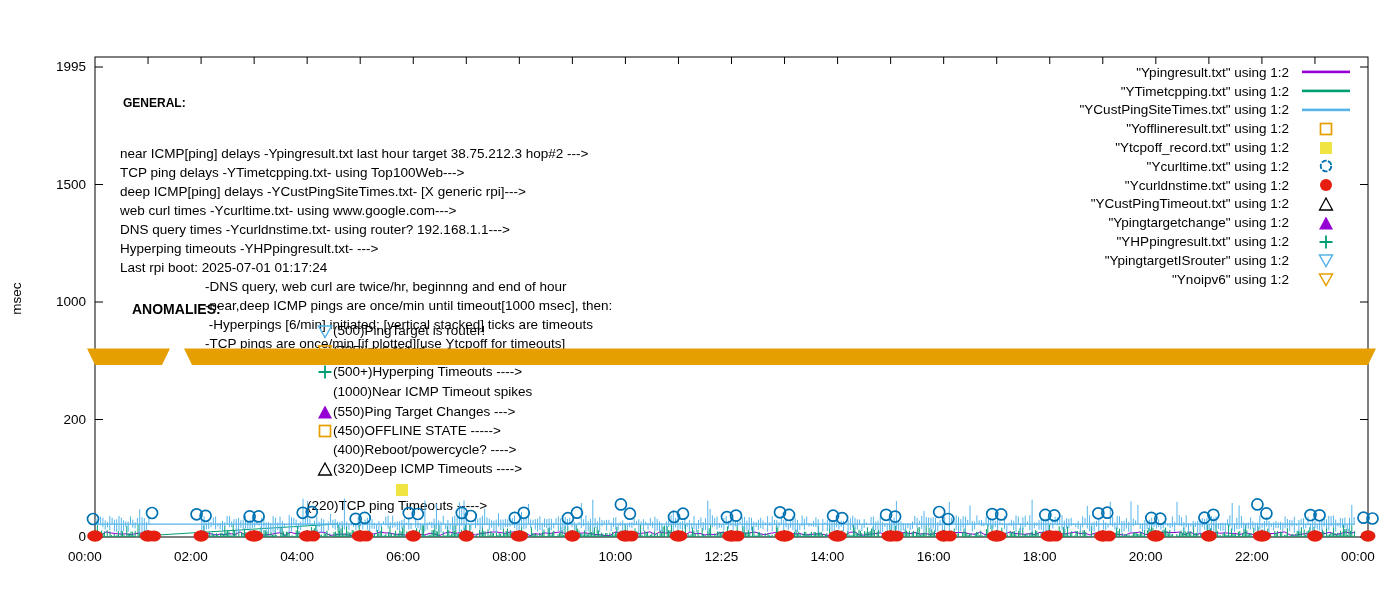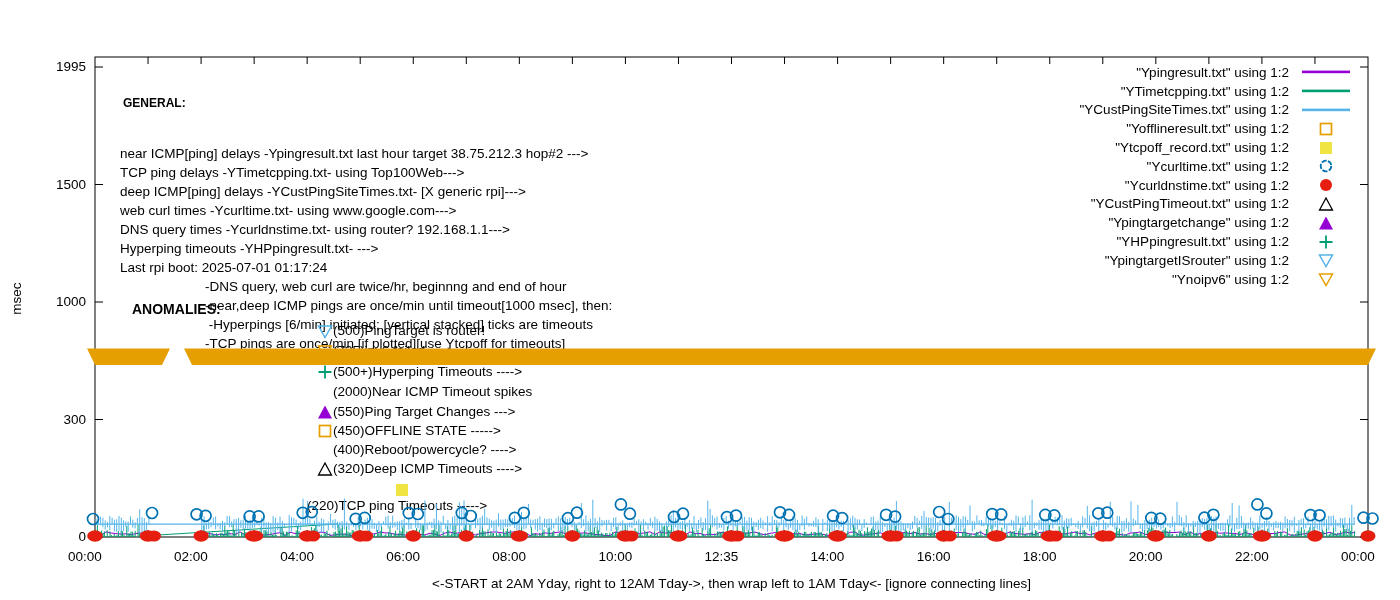--- a/index.html
+++ b/index.html
@@ -41,21 +41,21 @@
   <div id="anomalies" class="abs">
       <div class="anrow" style="top: 321px;"><span class="anmark"><svg width="16" height="16" viewBox="0 0 16 16">
             <path d="M1.5 3 L14.5 3 L8 14.5 Z" fill="none" stroke="#56b4e9" stroke-width="1.5"></path>
           </svg></span><span>(500)PingTarget is router!</span></div>
       <div class="anrow" style="top: 341px;"><span class="anmark"><svg width="16" height="16" viewBox="0 0 16 16">
             <path d="M1.5 3 L14.5 3 L8 14.5 Z" fill="none" stroke="#e69f00" stroke-width="1.5"></path>
           </svg></span><span>(725)ipv6 failed ----&gt;</span></div>
       <div class="anrow" style="top: 362px; text-align: center;"><span class="anmark"><svg width="16" height="16" viewBox="0 0 16 16">
             <path d="M8 1.5 V14.5 M1.5 8 H14.5" fill="none" stroke="#009e73" stroke-width="1.8"></path>
           </svg></span><span>(500+)Hyperping Timeouts ----&gt;</span></div>
-      <div class="anrow" style="top: 382px;"><span class="anmark"></span><span>(2000)Near ICMP Timeout spikes</span></div>
+      <div class="anrow" style="top: 382px;"><span class="anmark"></span><span>(1000)Near ICMP Timeout spikes</span></div>
       <div class="anrow" style="top: 402px;"><span class="anmark"><svg width="16" height="16" viewBox="0 0 16 16">
             <path d="M8 1.5 L15 14.5 L1 14.5 Z" fill="#9400d3"></path>
           </svg></span><span>(550)Ping Target Changes ---&gt;</span></div>
       <div class="anrow" style="top: 421px; align-items: center;"><span class="anmark"><svg width="16" height="16" viewBox="0 0 16 16">
             <rect x="2.5" y="2.5" width="11" height="11" fill="none" stroke="#e69f00" stroke-width="1.7"></rect>
           </svg></span><span>(450)OFFLINE STATE -----&gt;</span></div>
       <div class="anrow" style="top: 440px;"><span class="anmark"></span><span>(400)Reboot/powercycle? ----&gt;</span></div>
       <div class="anrow" style="top: 459px;"><span class="anmark"><svg width="16" height="16" viewBox="0 0 16 16">
             <path d="M8 2 L14.5 14 L1.5 14 Z" fill="none" stroke="#000000" stroke-width="1.3"></path>
           </svg></span><span>(320)Deep ICMP Timeouts ----&gt;</span></div>
@@ -1611,33 +1611,33 @@
         <ellipse cx="1155.8" cy="536" rx="8.8" ry="5.8"></ellipse>
         <ellipse cx="1208.9" cy="536" rx="7.9" ry="5.8"></ellipse>
         <ellipse cx="1261.9" cy="536" rx="9.1" ry="5.8"></ellipse>
         <ellipse cx="1315.0" cy="536" rx="7.8" ry="5.8"></ellipse>
         <ellipse cx="1368.0" cy="536" rx="7.5" ry="5.8"></ellipse>
       </g>
     </svg>
 
   <div id="yticks">
       <div class="ytick abs" style="left: 28px; top: 529px;">0</div>
-      <div class="ytick abs" style="left: 28px; top: 411.5px;">300</div>
+      <div class="ytick abs" style="left: 28px; top: 411.5px;">200</div>
       <div class="ytick abs" style="left: 28px; top: 294px;">1000</div>
       <div class="ytick abs" style="left: 28px; top: 176.5px;">1500</div>
       <div class="ytick abs" style="left: 28px; top: 59px;">1995</div>
     </div>
   <div id="xticks">
       <div class="xtick abs" style="left: 68px; top: 549px;">00:00</div>
       <div class="xtick abs" style="left: 174.083px; top: 549px;">02:00</div>
       <div class="xtick abs" style="left: 280.167px; top: 549px;">04:00</div>
       <div class="xtick abs" style="left: 386.25px; top: 549px;">06:00</div>
       <div class="xtick abs" style="left: 492.333px; top: 549px;">08:00</div>
       <div class="xtick abs" style="left: 598.417px; top: 549px;">10:00</div>
-      <div class="xtick abs" style="left: 704.5px; top: 549px;">12:35</div>
+      <div class="xtick abs" style="left: 704.5px; top: 549px;">12:25</div>
       <div class="xtick abs" style="left: 810.583px; top: 549px;">14:00</div>
       <div class="xtick abs" style="left: 916.667px; top: 549px;">16:00</div>
       <div class="xtick abs" style="left: 1022.75px; top: 549px;">18:00</div>
       <div class="xtick abs" style="left: 1128.83px; top: 549px;">20:00</div>
       <div class="xtick abs" style="left: 1234.92px; top: 549px;">22:00</div>
       <div class="xtick abs" style="left: 1341px; top: 549px;">00:00</div>
     </div>
 
   <div id="legend" class="abs">
       <div class="lrow">
@@ -1731,14 +1731,13 @@
       <div class="lrow">
         <span class="ltext">"Ynoipv6" using 1:2</span>
         <span class="lsample">
           <svg width="16" height="16" viewBox="0 0 16 16">
             <path d="M1.5 3 L14.5 3 L8 14.5 Z" fill="none" stroke="#e69f00" stroke-width="1.5"></path>
           </svg>
         </span>
       </div>
     </div>
 
-  <div class="xlabel abs">&lt;-START at 2AM Yday, right to 12AM Tday-&gt;, then wrap left to 1AM Tday&lt;- [ignore connecting lines]</div>
 </div>
 
 </body></html>

